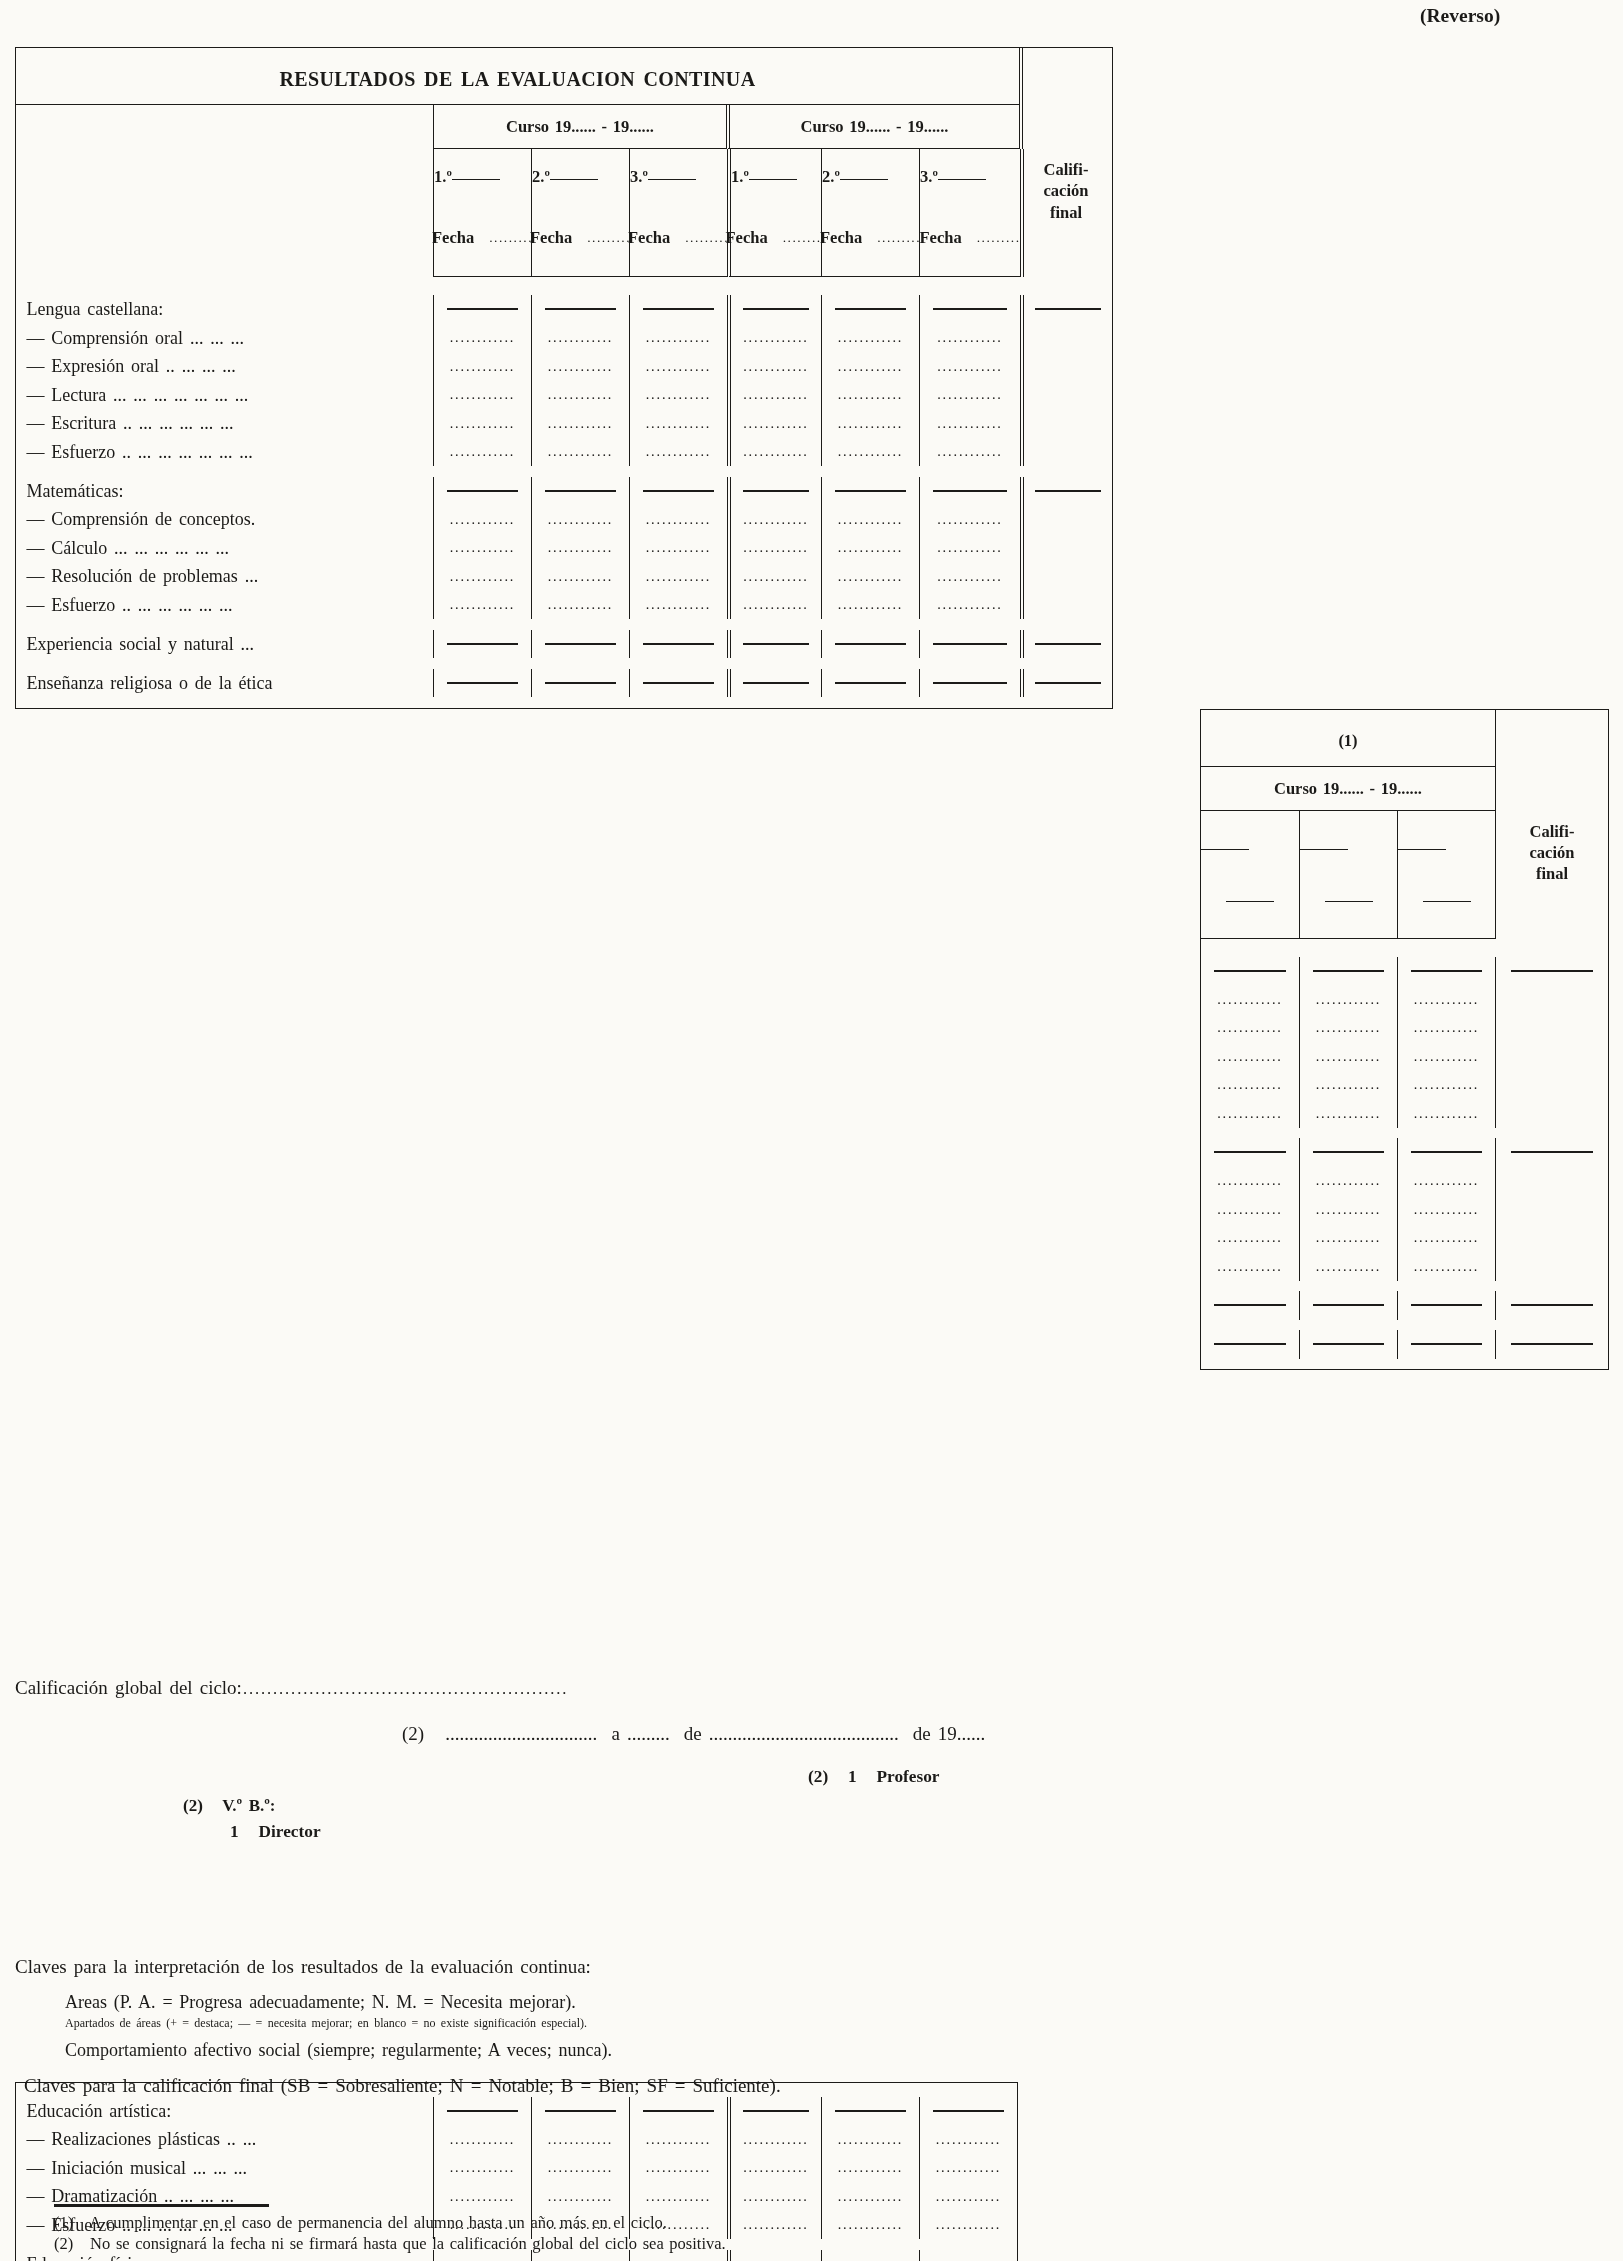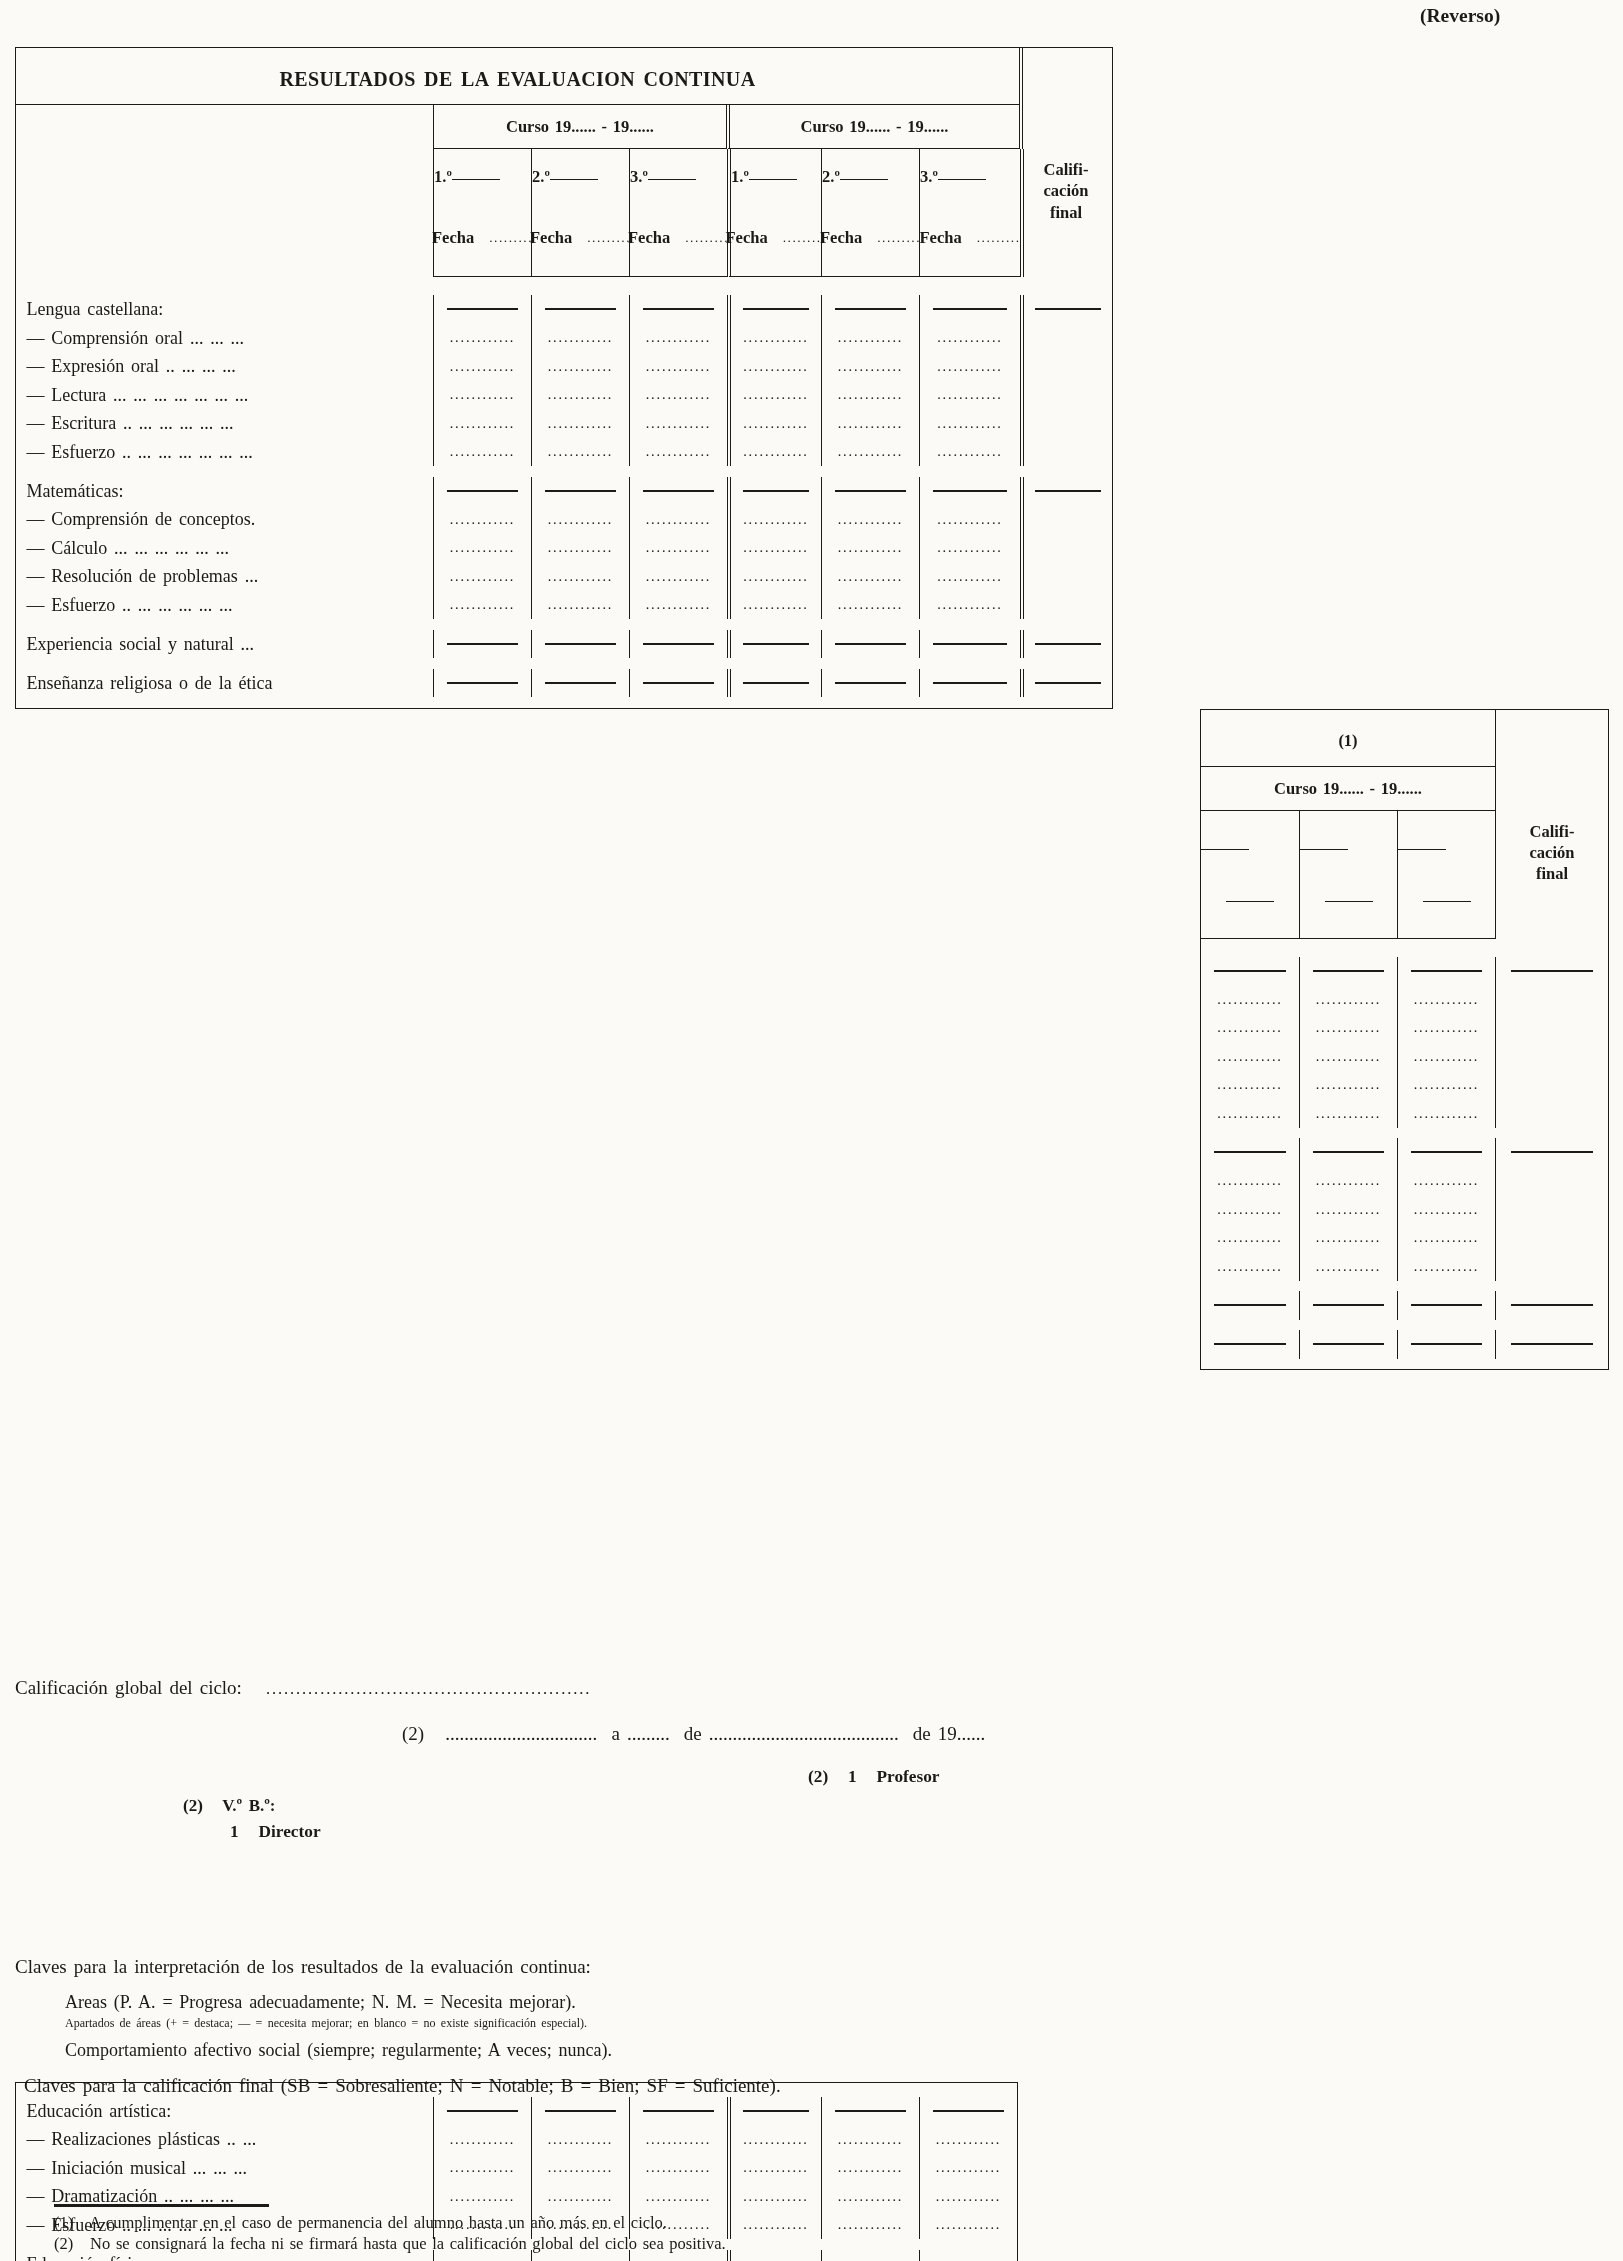--- a/index.html
+++ b/index.html
@@ -752,21 +752,21 @@
           <div class="tcell c1"></div>
           <div class="tcell c2"></div>
           <div class="tcell c3"></div>
           <div class="tcell c4"></div>
           <div class="tcell c5"></div>
           <div class="tcell c6"></div>
         </div>
       </div>
   </div>
 
-  <div class="abs ftext flexr" style="left:15px;top:1677px;align-items:baseline;gap:24px;">
+  <div class="abs ftext flexr" style="left:15px;top:1677px;align-items:baseline;gap:1px;">
     <span>Calificación global del ciclo:</span>
     <span class="dotsrun">......................................................</span>
   </div>
   <div class="abs ftext pre" style="left:402px;top:1723px;">(2)   ................................  a .........  de ........................................  de 19......</div>
 
   <div class="abs" style="left:183px;top:1767px;">
     <div class="ftext pre" style="font-size:17px;font-weight:bold;margin-top:29px;">(2)   V.º B.º:</div>
     <div class="ftext pre" style="font-size:17.3px;font-weight:bold;padding-left:47px;margin-top:6px;">1   Director</div>
   </div>
   <div class="abs ftext pre" style="left:808px;top:1767px;font-size:17.3px;font-weight:bold;">(2)   1   Profesor</div>

